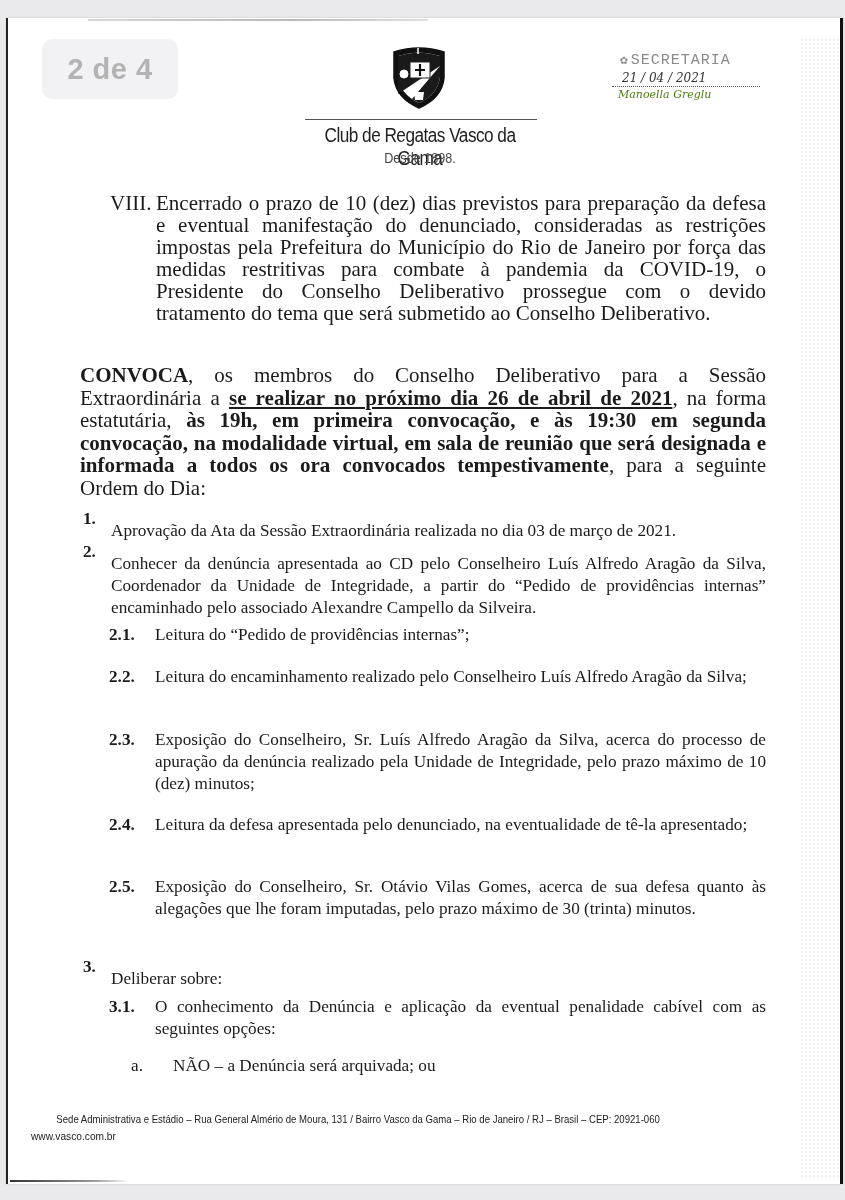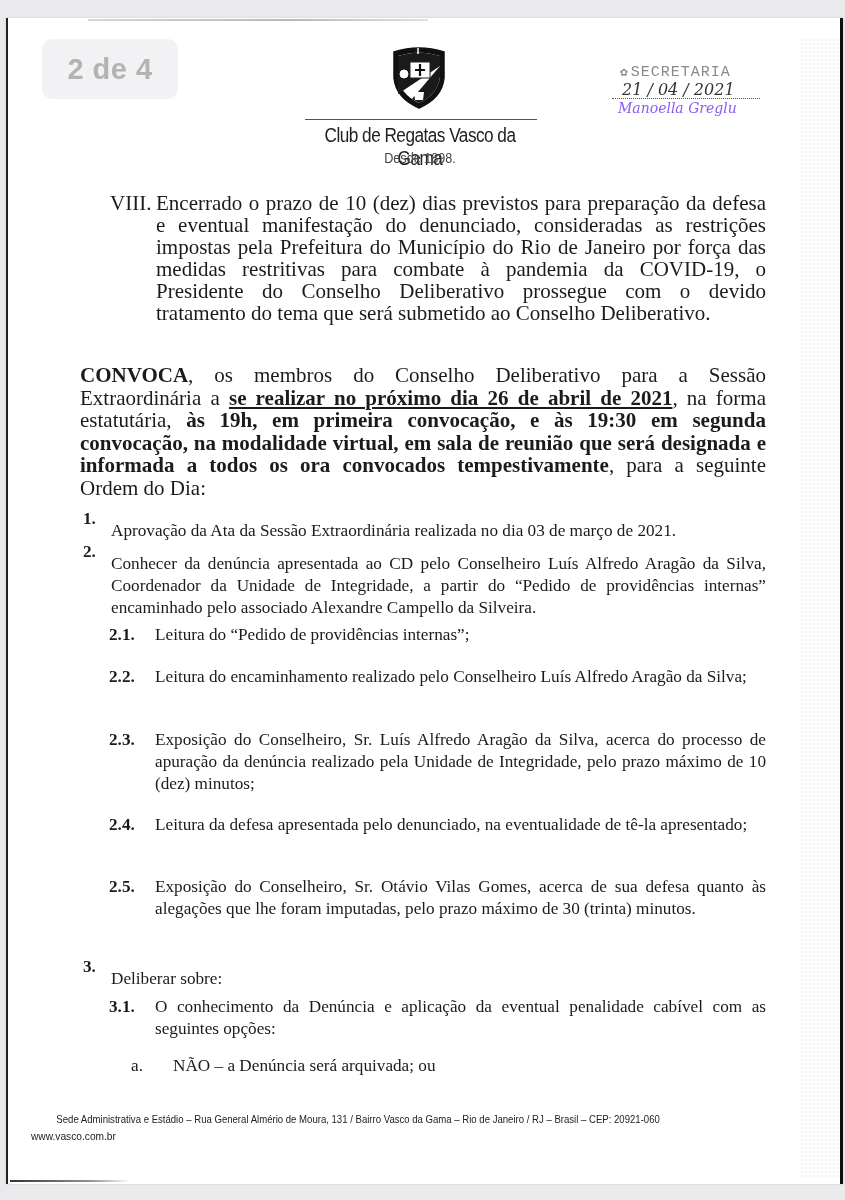--- a/index.html
+++ b/index.html
@@ -50,34 +50,34 @@
     font-size: 20px; color: #222; letter-spacing: -0.6px;
     transform: scaleX(0.86); transform-origin: center;
   }
   .club-since {
     position: absolute; left: 300px; top: 150px; width: 240px; text-align: center;
     font-family: "Liberation Sans", "DejaVu Sans", sans-serif;
     font-size: 14px; color: #444;
     transform: scaleX(0.9);
   }
   .stamp {
-    position: absolute; left: 612px; top: 64px; width: 150px;
+    position: absolute; left: 612px; top: 52px; width: 150px;
     font-family: "Liberation Mono", "DejaVu Sans Mono", monospace;
     color: #777;
   }
   .stamp .stamp-title { font-size: 15px; letter-spacing: 1px; padding-left: 8px; color: #8a8a8a; }
   .stamp .stamp-title .stamp-icon { font-size: 13px; margin-right: 2px; }
   .stamp .stamp-date {
     font-family: "DejaVu Serif", serif; font-style: italic;
-    font-size: 16px; color: #333; border-bottom: 1px dotted #555;
+    font-size: 12px; color: #333; border-bottom: 1px dotted #555;
     width: 138px; padding-left: 10px; line-height: 16px; margin-top: 1px;
   }
   .stamp .stamp-sign {
     font-family: "DejaVu Serif", serif; font-style: italic;
-    font-size: 14px; color: #8b5cf6; padding-left: 6px; margin-top: 1px;
+    font-size: 11px; color: #4d7c0f; padding-left: 6px; margin-top: 1px;
   }
 
   .text { font-size: 21px; line-height: 22px; text-align: justify; }
   .para-viii {
     position: absolute; left: 110px; top: 192px; width: 656px;
   }
   .para-viii .num { position: absolute; left: 0; top: 0; }
   .para-viii .body { margin-left: 46px; }
 
   .convoca {

